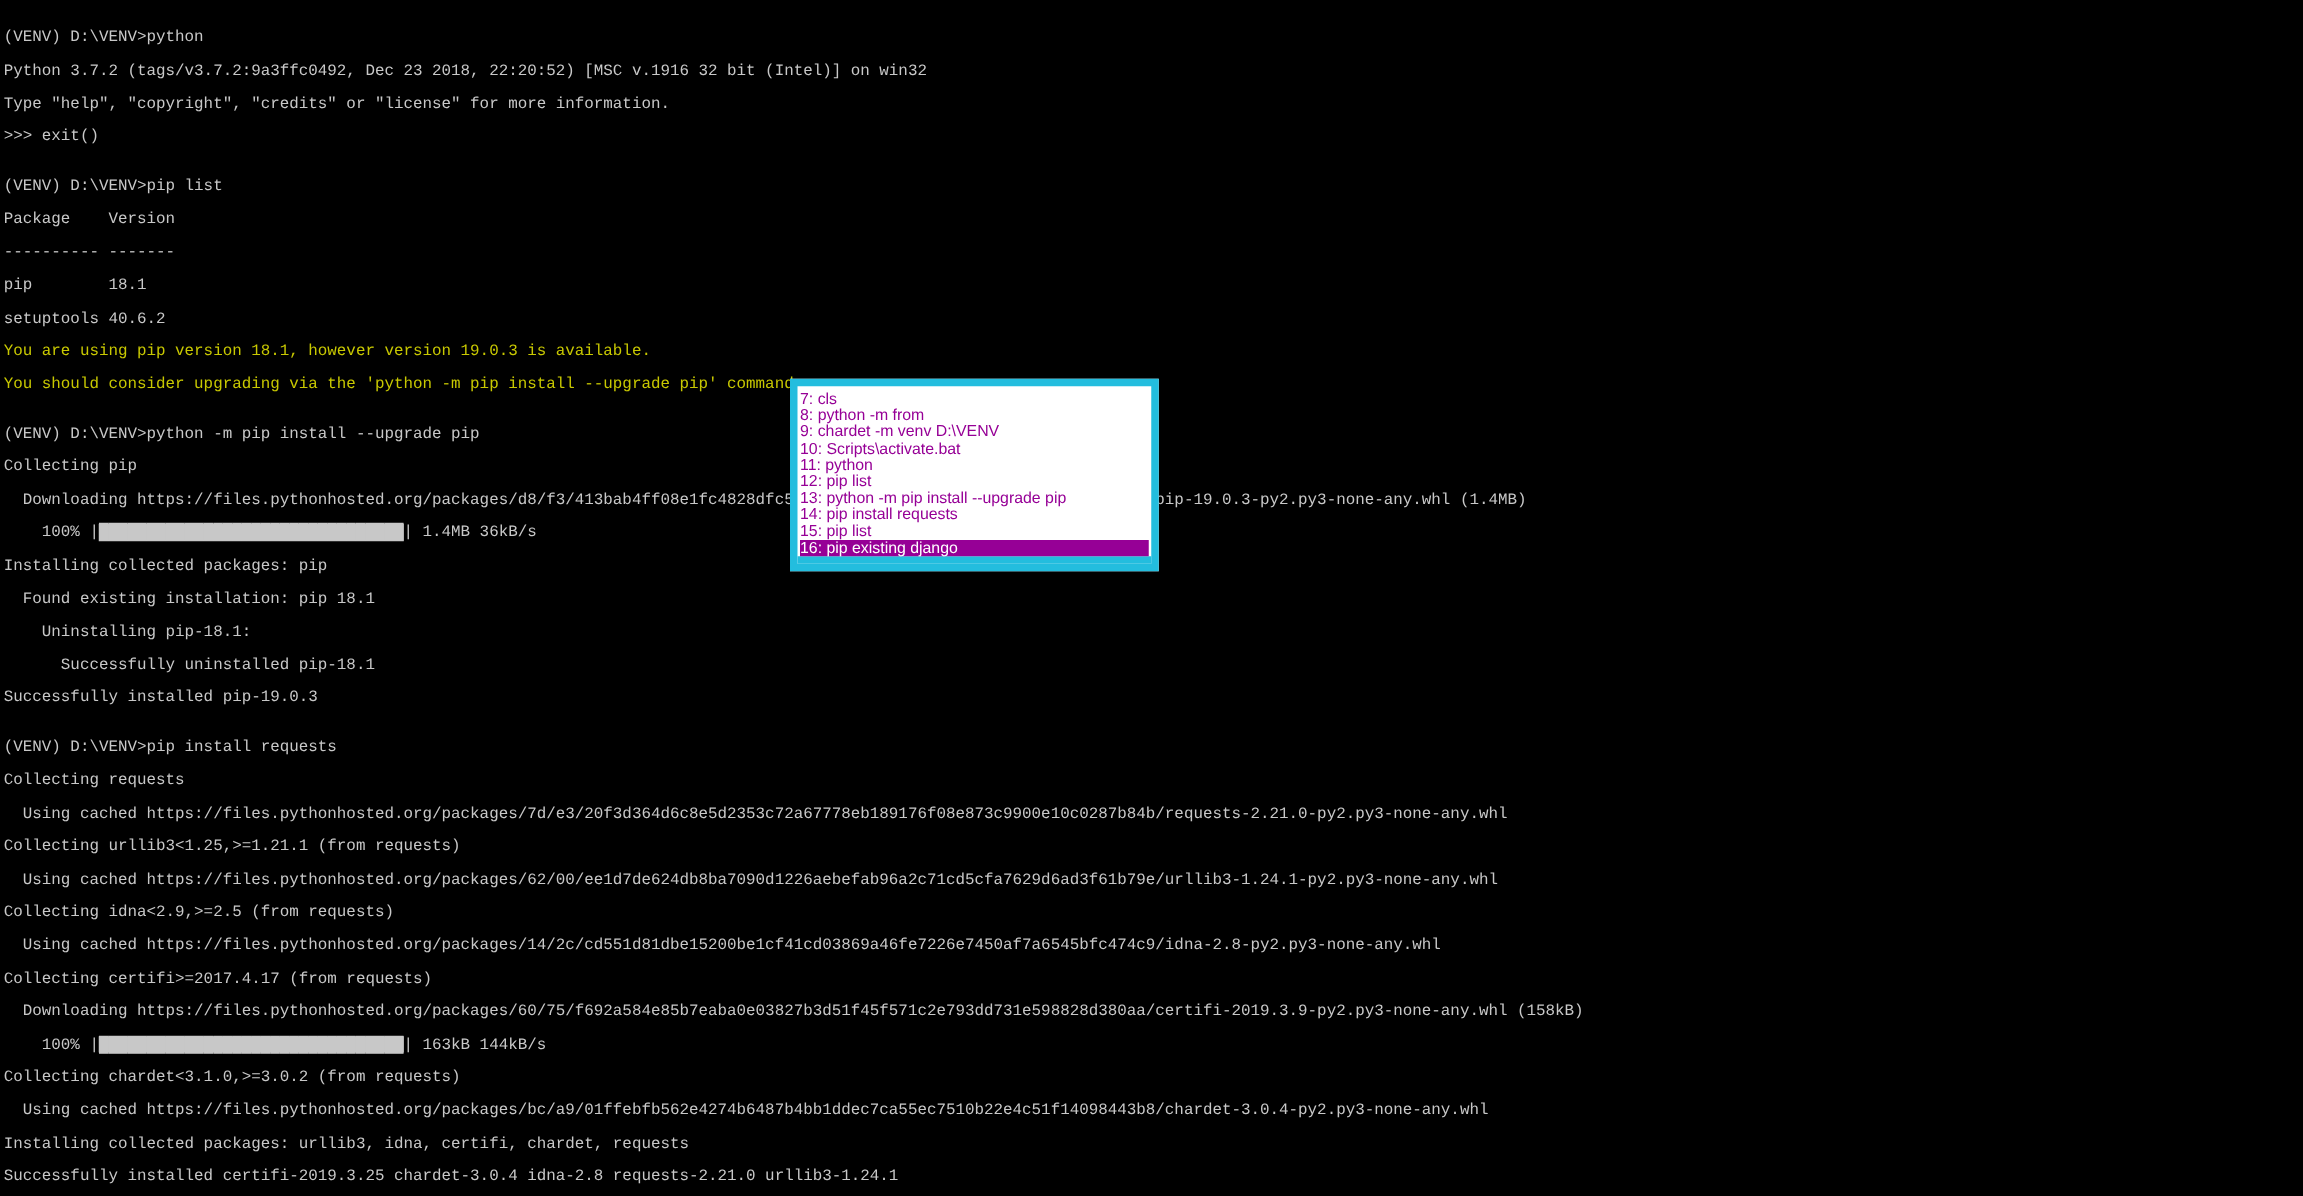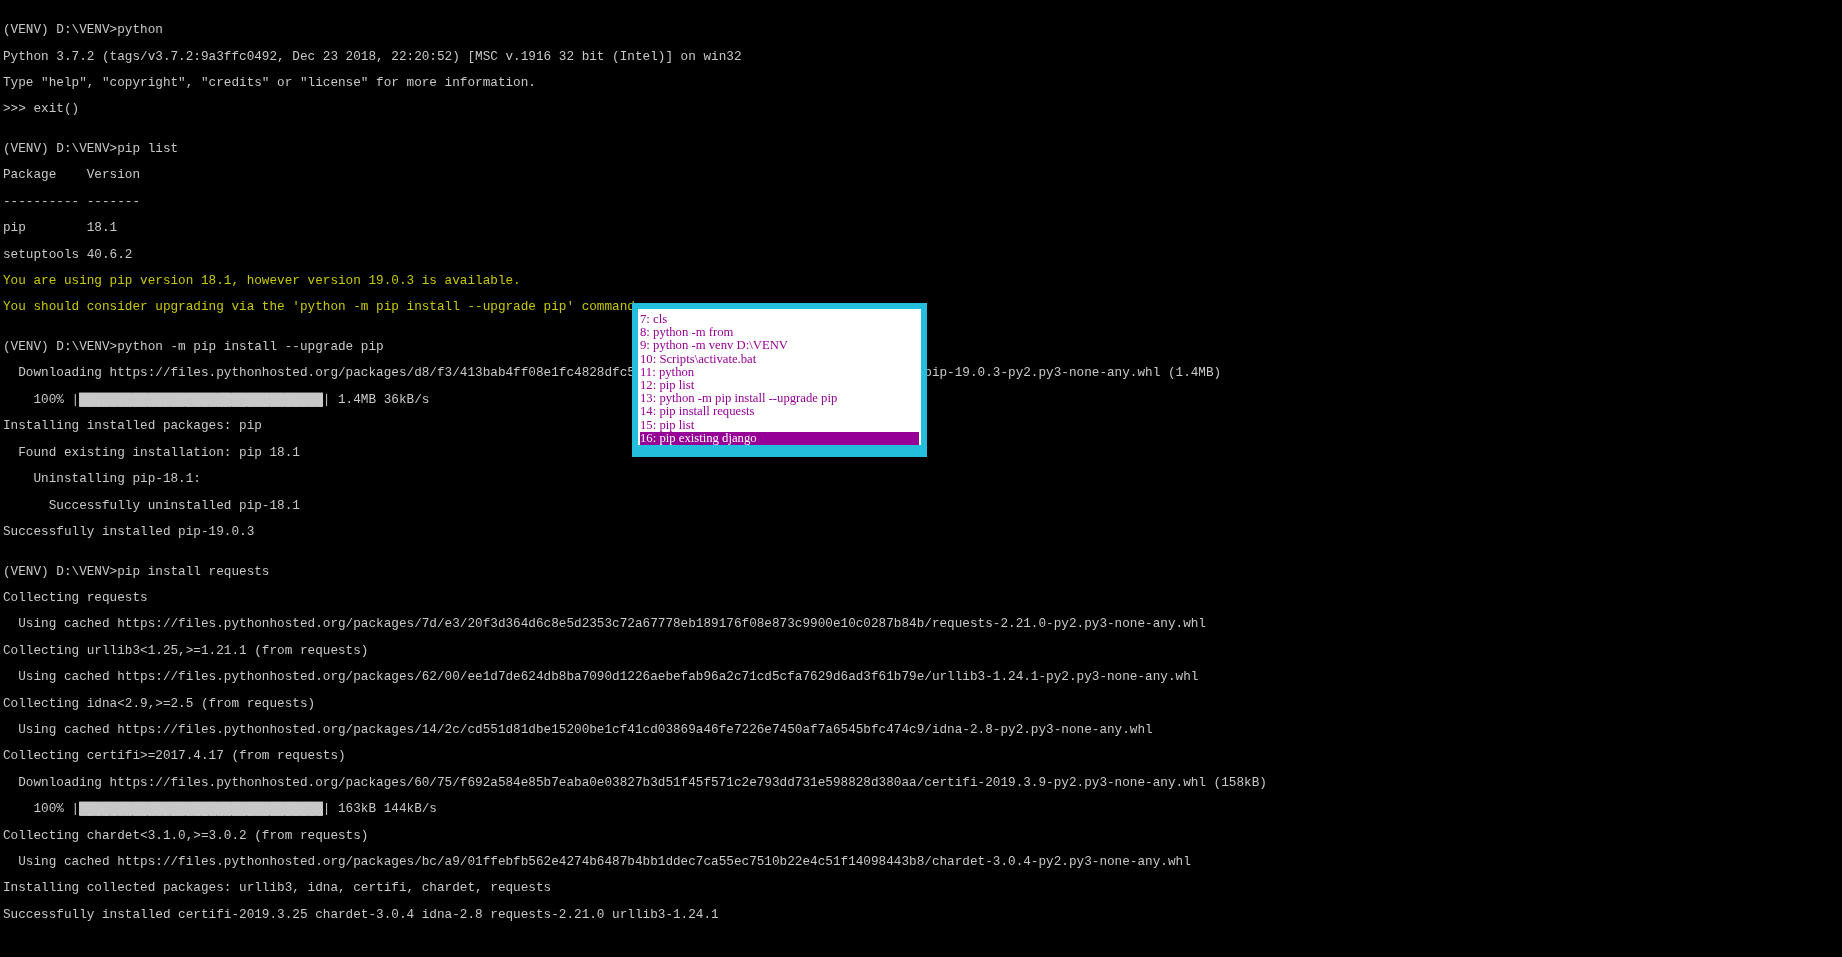--- a/index.html
+++ b/index.html
@@ -28,21 +28,21 @@
     position: absolute;
     left: 632px;
     top: 303px;
     width: 283px;
     background: #ffffff;
     border: 6px solid #23bdde;
   }
   .history-inner {
     padding: 4px 2px 0 2px;
     border-bottom: 6px solid #23bdde;
-    font-family: Liberation Serif, serif;
+    font-family: Liberation Sans, sans-serif;
     font-size: 12.7px;
     line-height: 13.2px;
   }
   .history-item {
     color: #960096;
     white-space: pre;
   }
   .history-item.selected {
     background: #960096;
     color: #ffffff;
@@ -59,23 +59,24 @@
 <div></div>
 <div>(VENV) D:\VENV&gt;pip list</div>
 <div>Package    Version</div>
 <div>---------- -------</div>
 <div>pip        18.1</div>
 <div>setuptools 40.6.2</div>
 <div class="yellow">You are using pip version 18.1, however version 19.0.3 is available.</div>
 <div class="yellow">You should consider upgrading via the 'python -m pip install --upgrade pip' command.</div>
 <div></div>
 <div>(VENV) D:\VENV&gt;python -m pip install --upgrade pip</div>
+<div>Collecting pip</div>
 <div>  Downloading https://files.pythonhosted.org/packages/d8/f3/413bab4ff08e1fc4828dfc59996d721917df8e8583ea85385d51125dceff/pip-19.0.3-py2.py3-none-any.whl (1.4MB)</div>
 <div><span>    100% |</span><span class="bar">████████████████████████████████</span><span>| 1.4MB 36kB/s</span></div>
-<div>Installing installed packages: pip</div>
+<div>Installing collected packages: pip</div>
 <div>  Found existing installation: pip 18.1</div>
 <div>    Uninstalling pip-18.1:</div>
 <div>      Successfully uninstalled pip-18.1</div>
 <div>Successfully installed pip-19.0.3</div>
 <div></div>
 <div>(VENV) D:\VENV&gt;pip install requests</div>
 <div>Collecting requests</div>
 <div>  Using cached https://files.pythonhosted.org/packages/7d/e3/20f3d364d6c8e5d2353c72a67778eb189176f08e873c9900e10c0287b84b/requests-2.21.0-py2.py3-none-any.whl</div>
 <div>Collecting urllib3&lt;1.25,&gt;=1.21.1 (from requests)</div>
 <div>  Using cached https://files.pythonhosted.org/packages/62/00/ee1d7de624db8ba7090d1226aebefab96a2c71cd5cfa7629d6ad3f61b79e/urllib3-1.24.1-py2.py3-none-any.whl</div>
@@ -109,21 +110,21 @@
 
 
 
 
 </div>
 
 <div class="history-popup">
   <div class="history-inner">
     <div class="history-item">7: cls</div>
     <div class="history-item">8: python -m from</div>
-    <div class="history-item">9: python -m venv D:\VENV</div>
+    <div class="history-item">9: chardet -m venv D:\VENV</div>
     <div class="history-item">10: Scripts\activate.bat</div>
     <div class="history-item">11: python</div>
     <div class="history-item">12: pip list</div>
     <div class="history-item">13: python -m pip install --upgrade pip</div>
     <div class="history-item">14: pip install requests</div>
     <div class="history-item">15: pip list</div>
     <div class="history-item selected">16: pip existing django</div>
   </div>
 </div>
 

